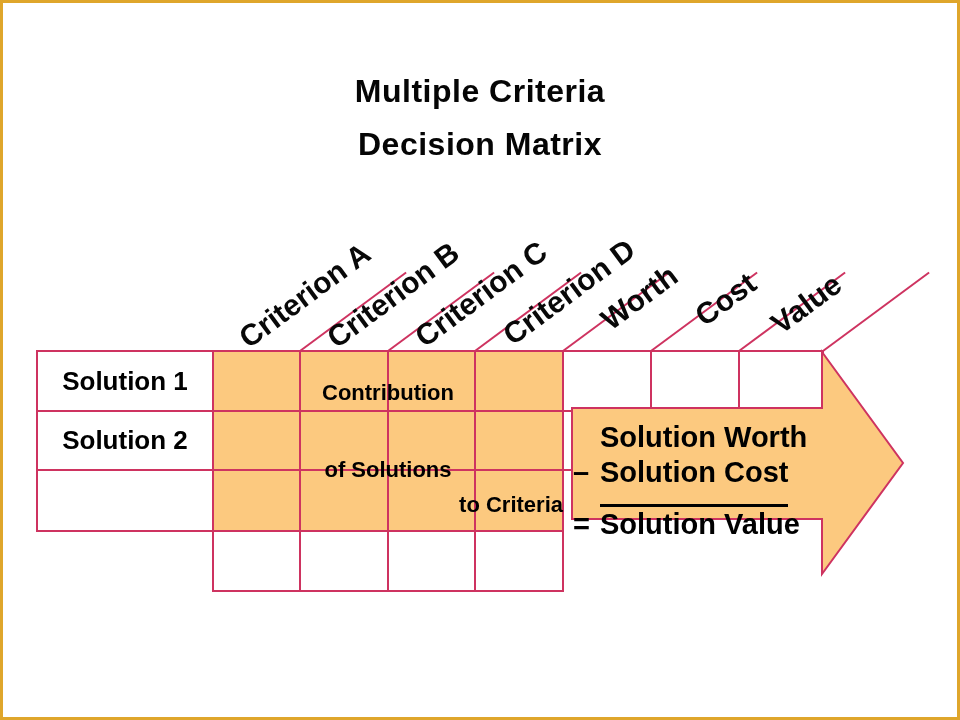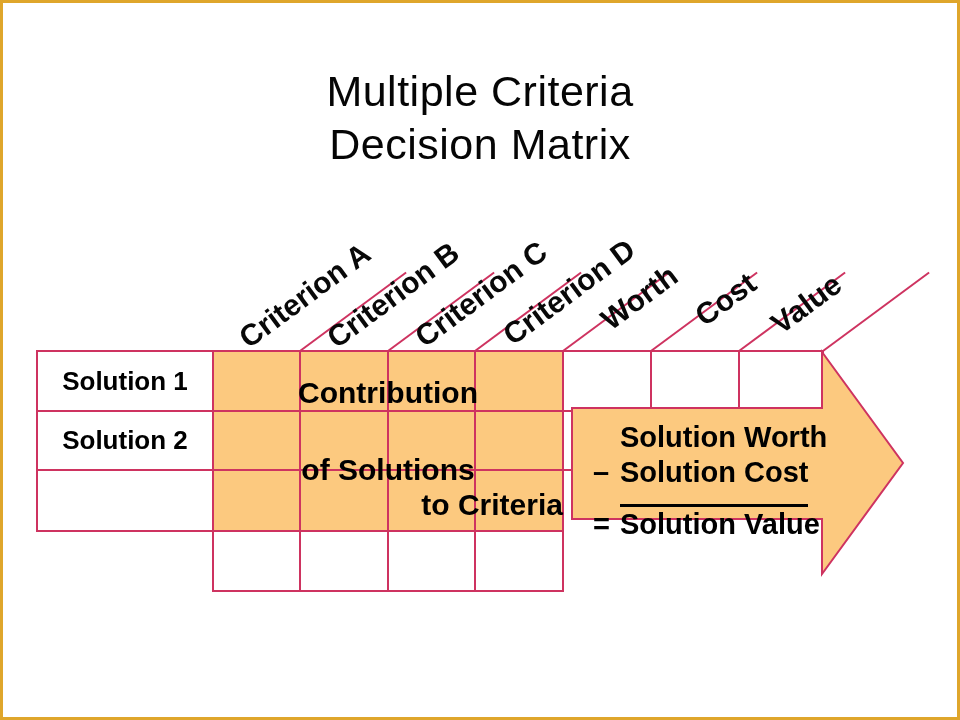--- a/index.html
+++ b/index.html
@@ -8,21 +8,21 @@
     background:#ffffff;
     border:3px solid #DFA62B;
     box-sizing:border-box;
     font-family:"Liberation Sans", sans-serif;
     color:#000;
     overflow:hidden;
   }
   
   .title {
     position:absolute; left:0; right:0; top:62px;
-    text-align:center; font-weight:400; font-size:43px; line-height:53px;
+    text-align:center; font-weight:700; font-size:32px; line-height:53px;
     letter-spacing:0.5px; color:#050505;
   }
   
   .hline, .vline { position:absolute; background:#CE3360; }
   .hline { height:2px; }
   .vline { width:2px; }
   
   .orange-block {
     position:absolute; left:210px; top:347px; width:350px; height:181px;
     background:#FCC97F;
@@ -41,33 +41,33 @@
   }
   
   .rowlabel {
     position:absolute; left:34px; width:176px; height:59px;
     display:flex; align-items:center; justify-content:center;
     font-weight:700; font-size:26px;
   }
   
   .note-line {
     position:absolute; left:210px; width:350px; text-align:center;
-    font-weight:700; font-size:30px; line-height:32px;
+    font-weight:700; font-size:22px; line-height:32px;
   }
   
   .weights {
     position:absolute; left:210px; top:542px; width:350px;
     text-align:center; font-weight:400; font-size:30px; line-height:34px;
     letter-spacing:0.5px;
   }
   
   .arrow-svg { position:absolute; left:0; top:0; width:960px; height:720px; pointer-events:none; }
   .arrow-text {
     position:absolute; left:570px; top:417px;
-    font-weight:700; font-size:29px; line-height:35px;margin-left:20px;
+    font-weight:700; font-size:29px; line-height:35px;
   }
   .arrow-row { display:flex; align-items:baseline; }
   .arrow-sym { width:27px; display:inline-block; }
   .u-line { border-bottom:3px solid #000; padding-bottom:14px; }
 </style>
 </head>
 <body>
 
 <div class="slide">
 

